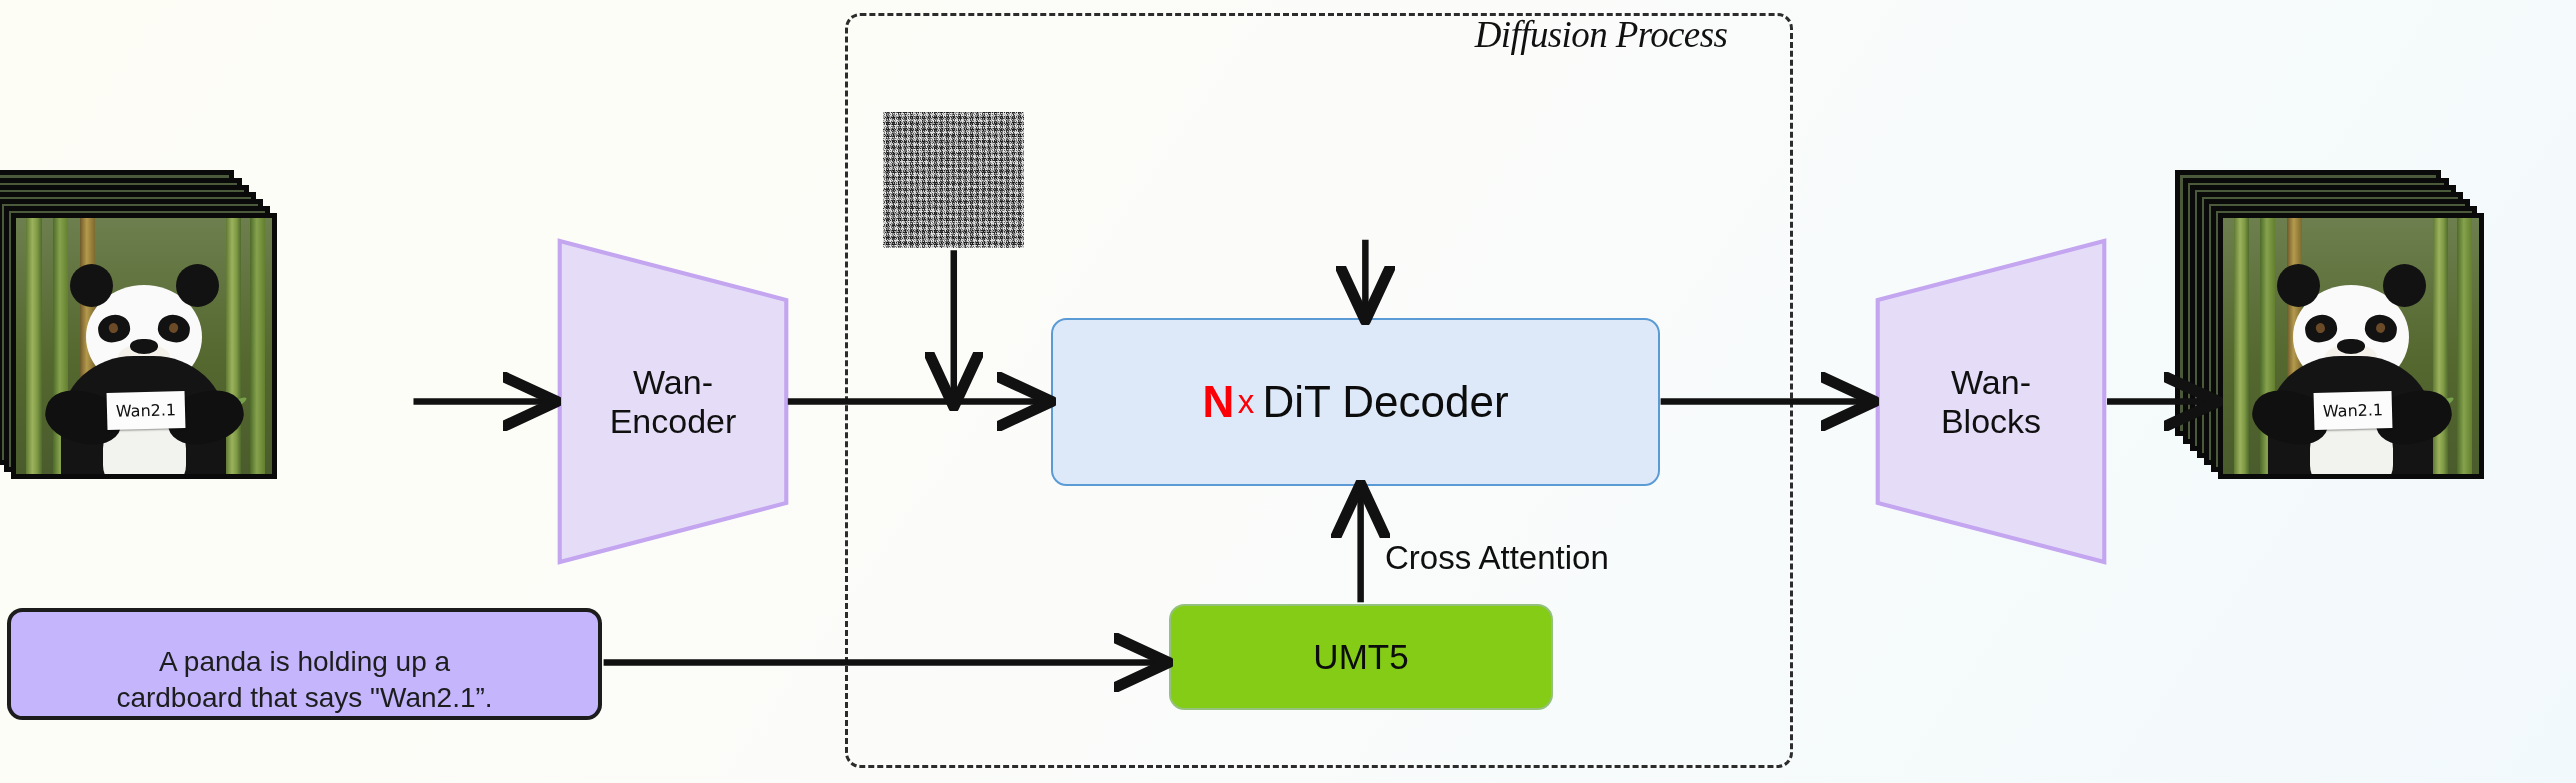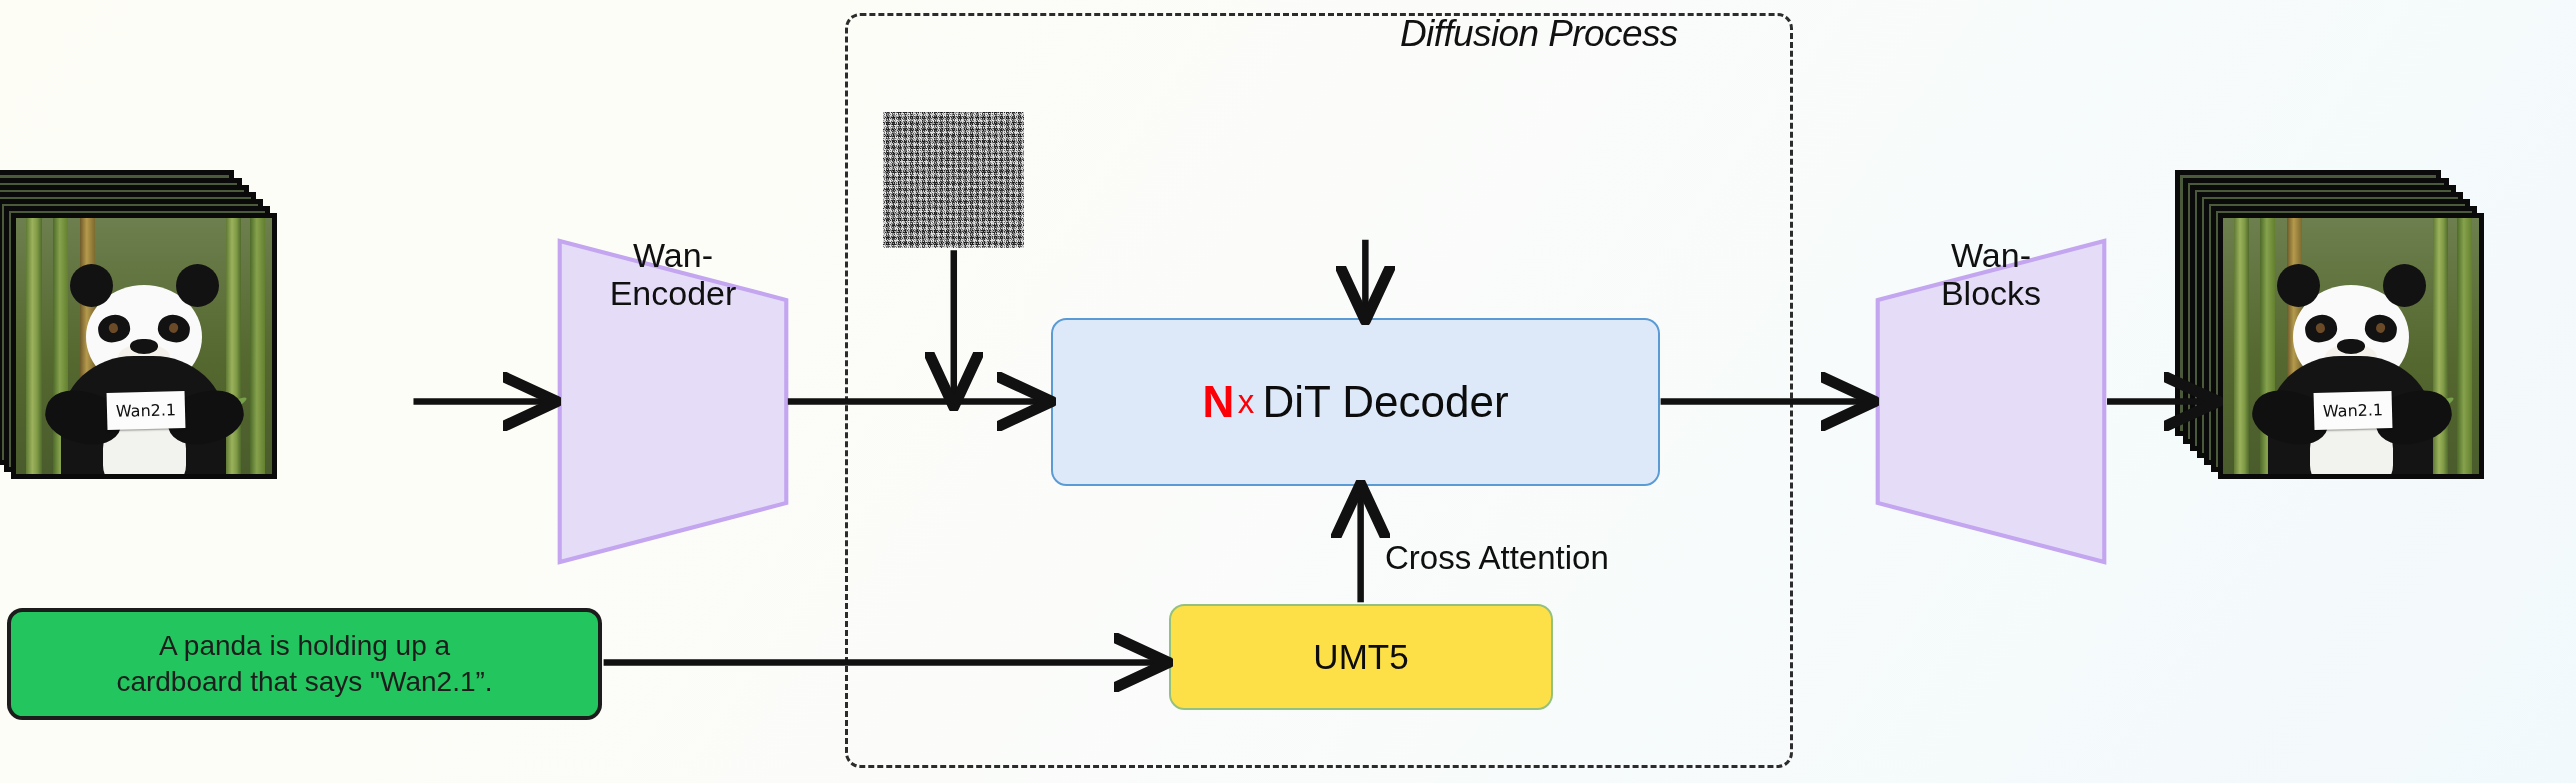--- a/index.html
+++ b/index.html
@@ -17,22 +17,22 @@
   .diffusion-box{
     left:845px;top:13px;width:948px;height:755px;
     border:3px dashed #2c2c2c;
     border-radius:15.4px;
     box-sizing:border-box;
     background:transparent;
   }
   .diffusion-title{
     left:1400px;top:13px;width:402px;height:46px;
     font-style:italic;font-size:37px;color:#111;
-    font-family:Liberation Sans, sans-serif;
-    text-align:left;letter-spacing:-0.6px;
+    font-family:Liberation Serif, serif;
+    text-align:center;letter-spacing:-0.6px;
     white-space:nowrap;
   }
 
   
   .node{
     box-sizing:border-box;
     display:flex;align-items:center;justify-content:center;
     font-family:"Liberation Sans", sans-serif;
     text-align:center;
   }
@@ -46,42 +46,42 @@
     left:1051px;top:318px;width:609px;height:168px;
     background:#dde9f9;border:2.4px solid #5b9bd5;
     border-radius:15.4px;
     font-size:44px;color:#0c0c0c;
     letter-spacing:0px;
   }
   .dit .n{color:#fb0007;font-weight:bold;margin-right:3.5px;}
   .dit .times{color:#fb0007;font-size:33px;margin-right:8.3px;}
   .umt5{
     left:1169px;top:604px;width:384px;height:106px;
-    background:#fde047;border:2.4px solid #94c17e;
+    background:#84cc16;border:2.4px solid #94c17e;
     border-radius:15.4px;
     font-size:35px;color:#0c0c0c;
   }
 
   
   .prompt{
     left:7px;top:608px;width:595px;height:112px;
-    background:#22c55e;border:4.1px solid #1c1c1c;
+    background:#c4b5fd;border:4.1px solid #1c1c1c;
     border-radius:15.4px;box-sizing:border-box;
-    display:flex;align-items:center;justify-content:center;
+    display:flex;align-items:flex-end;justify-content:center;
     font-family:"Liberation Sans", sans-serif;
     font-size:28px;line-height:1.28;color:#1d1d1d;text-align:center;
     padding:0 14px;
   }
 
   
   .trapwrap{position:absolute;}
   .trapwrap svg{position:absolute;left:0;top:0;}
   .traplabel{
     position:absolute;left:0;top:0;width:100%;height:100%;
-    display:flex;flex-direction:column;align-items:center;justify-content:flex-start;
+    display:flex;flex-direction:column;align-items:center;justify-content:center;
     font-family:"Liberation Sans", sans-serif;
     font-size:34px;color:#101010;line-height:1.12;
     pointer-events:none;
   }
 
   
   .noise{
     left:883px;top:112px;width:141px;height:136px;
     background-color:#8d8d8d;
     background-image:

